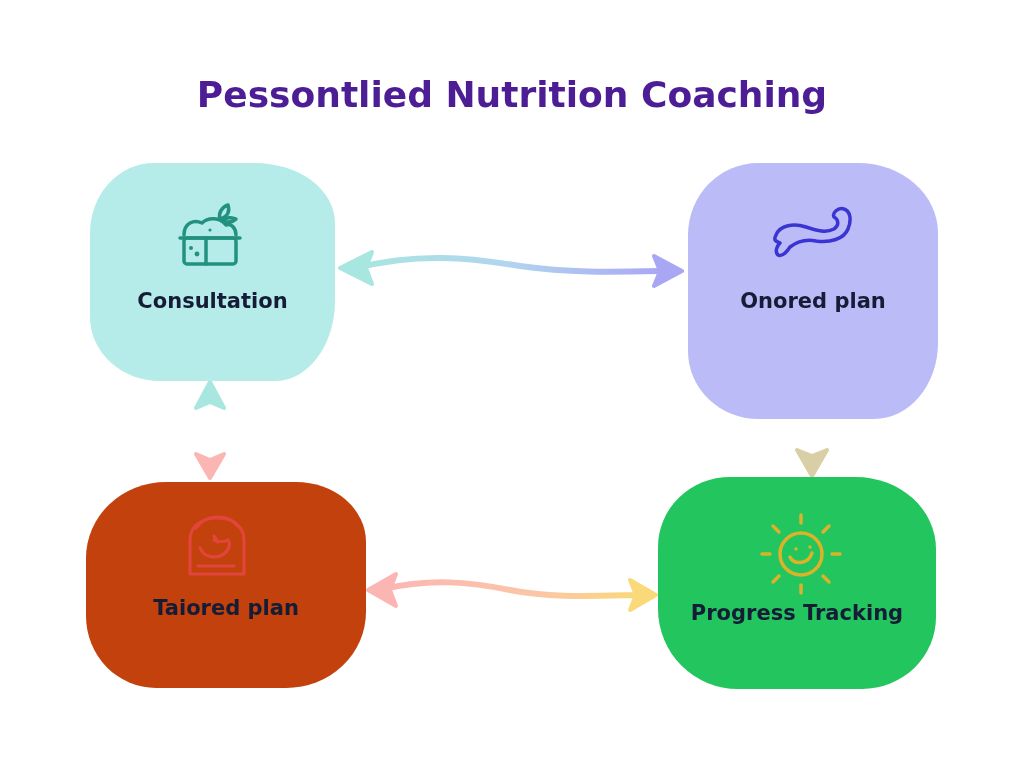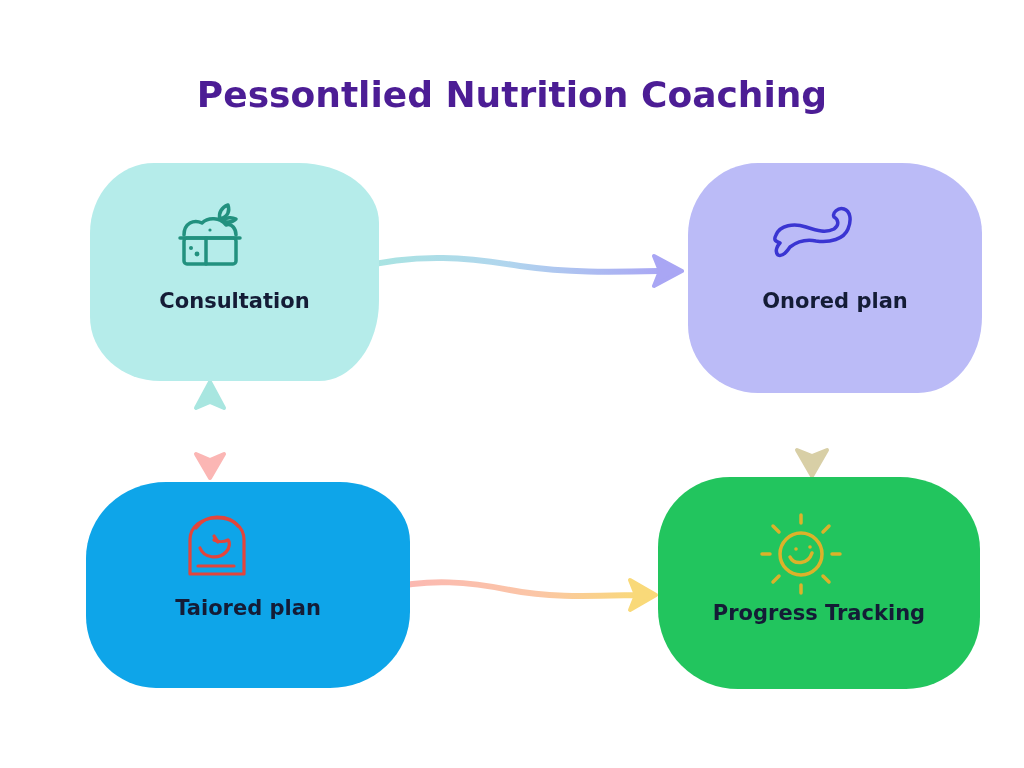--- a/index.html
+++ b/index.html
@@ -24,48 +24,47 @@
       font-weight: bold;
       color: #4c1d95;
       letter-spacing: 0px;
     }
     .node {
       position: absolute;
       display: flex;
       flex-direction: column;
       align-items: center;
       justify-content: flex-start;
-      padding-left: 44px;
     }
     .node .icon {
       position: absolute;
     }
     .node .label {
       position: absolute;
       left: 0;
       right: 0;
       text-align: center;
       font-weight: bold;
       font-size: 21px;
       color: #141c36;
       white-space: nowrap;
     }
     #node-consultation {
       left: 90px; top: 163px; width: 245px; height: 218px;
       background: #b5ecea;
       border-radius: 64px 80px 60px 70px / 70px 60px 80px 64px;
     }
     #node-onored {
-      left: 688px; top: 163px; width: 250px; height: 230px;
+      left: 688px; top: 163px; width: 250px; height: 256px;
       background: #bbbbf7;
       border-radius: 70px 80px 64px 70px / 72px 70px 76px 68px;
     }
     #node-tailored {
       left: 86px; top: 482px; width: 280px; height: 206px;
-      background: #0ea5e9;
+      background: #c2410c;
       border-radius: 80px 70px 80px 70px / 76px 60px 76px 72px;
     }
     #node-progress {
       left: 658px; top: 477px; width: 278px; height: 212px;
       background: #22c55e;
       border-radius: 72px 80px 74px 80px / 70px 72px 72px 80px;
     }
     svg.arrows {
       position: absolute;
       left: 0; top: 0;

